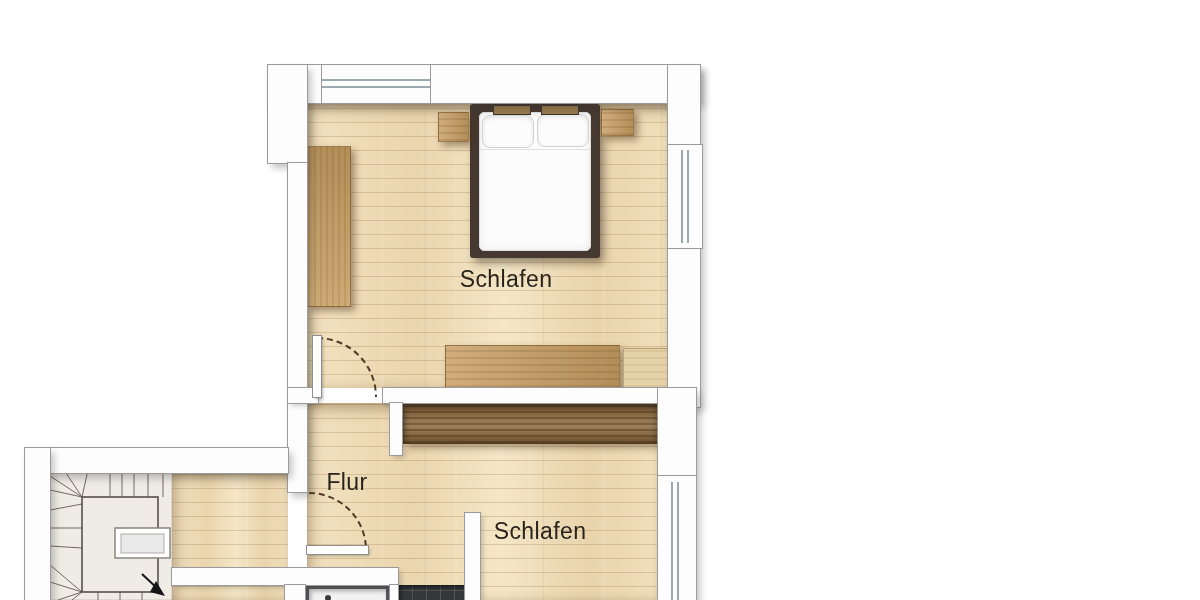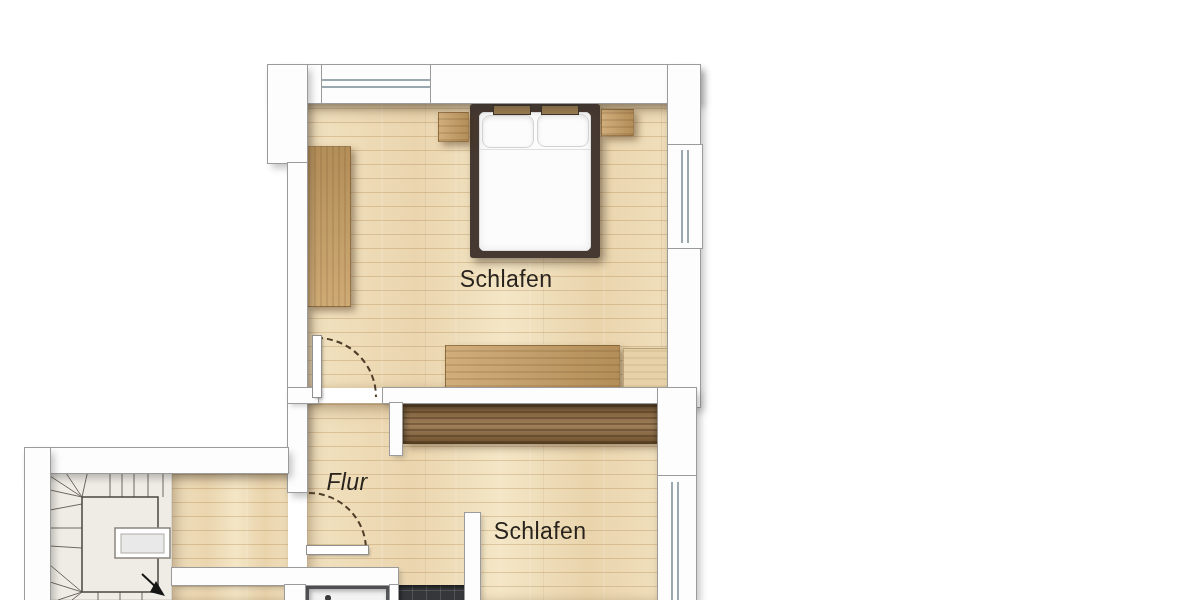--- a/index.html
+++ b/index.html
@@ -177,16 +177,16 @@
     <div class="glassline" style="left:19px;top:6px;width:2px;height:118px;"></div>
   </div>
 
   <div class="door-arc" style="left:257px;top:337px;width:120px;height:120px;"></div>
   <div class="door-leaf" style="left:313px;top:336px;width:8px;height:61px;"></div>
 
   <div class="door-arc" style="left:251px;top:492px;width:116px;height:116px;"></div>
   <div class="door-leaf" style="left:307px;top:546px;width:61px;height:8px;"></div>
 
   <div class="room-label" style="left:506px;top:279px;">Schlafen</div>
-  <div class="room-label" style="left:347px;top:482px;font-style:italic;">Flur</div>
+  <div class="room-label" style="left:347px;top:482px;">Flur</div>
   <div class="room-label" style="left:540px;top:531px;">Schlafen</div>
 
 </div>
 
 </body></html>

